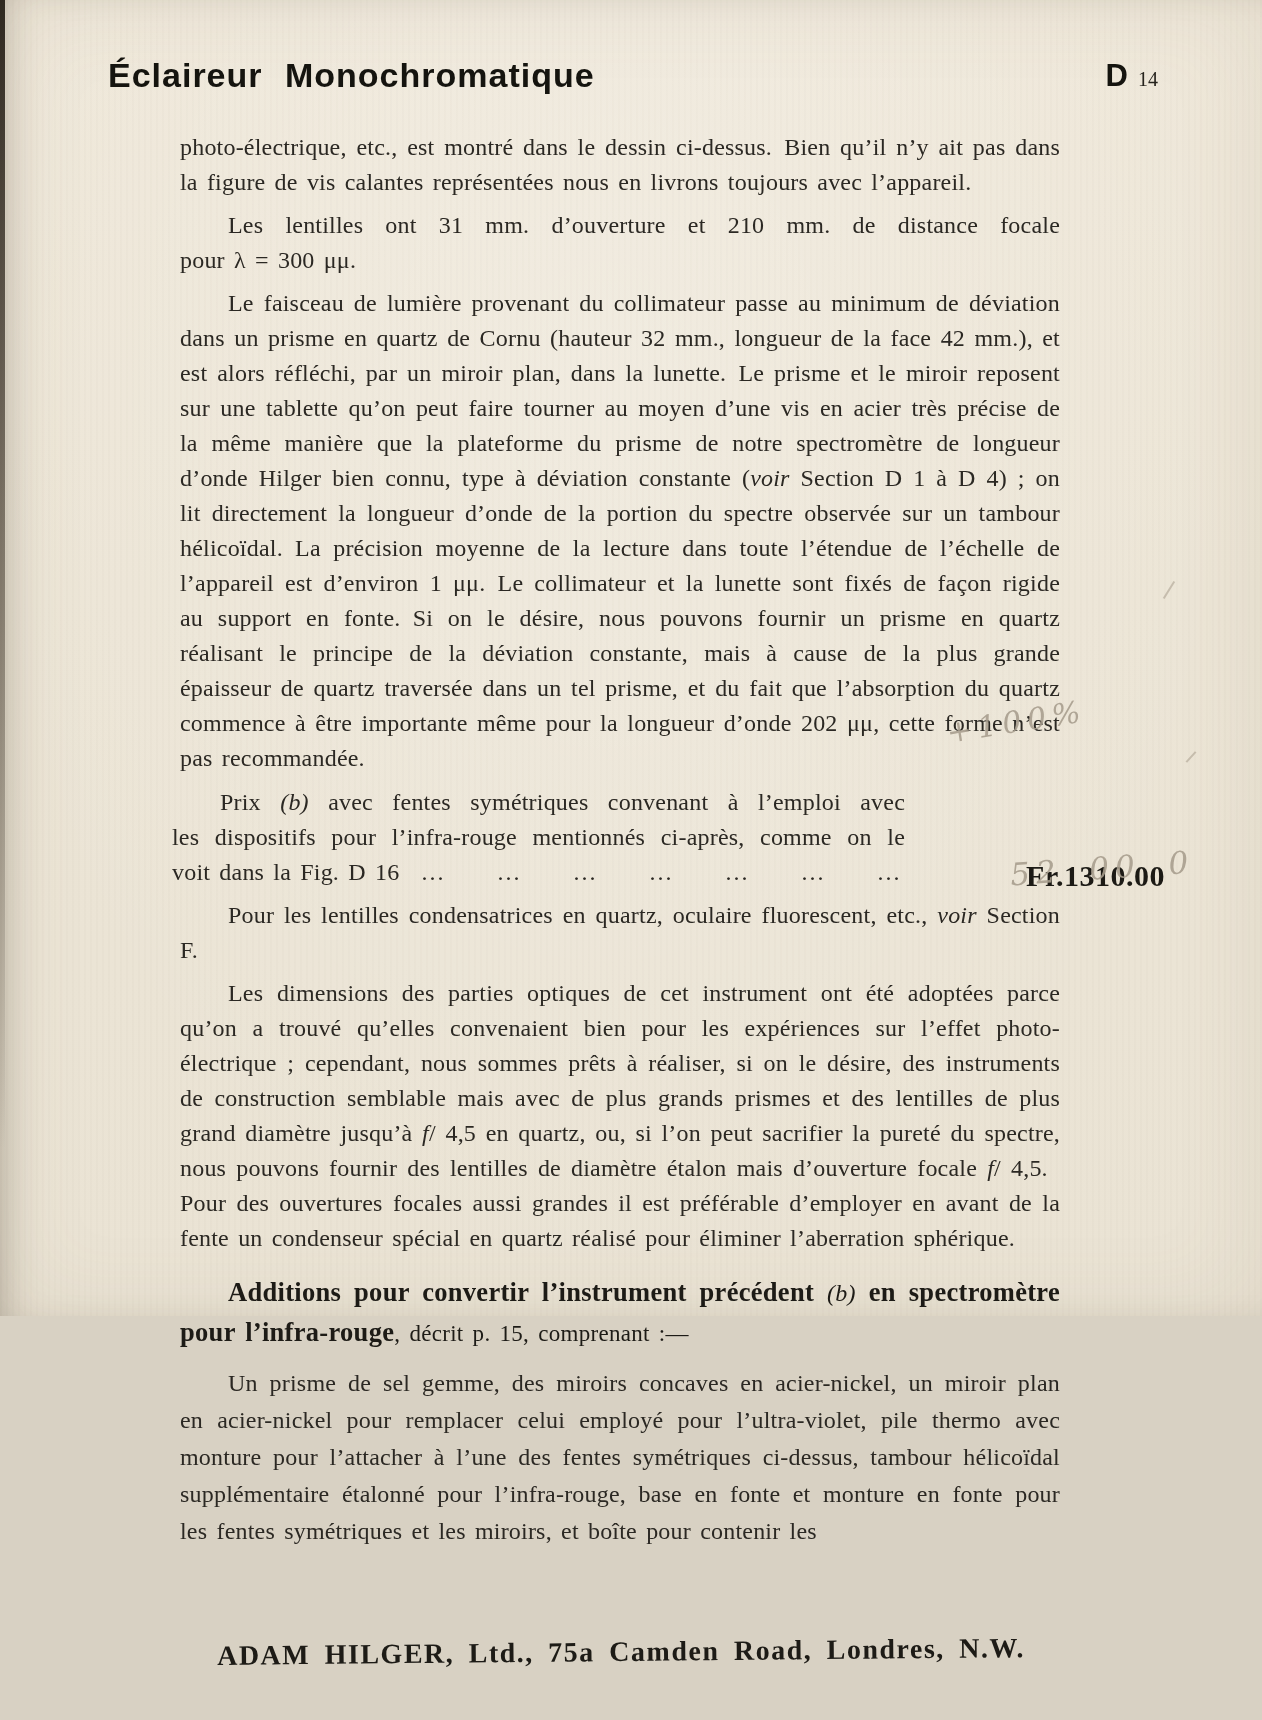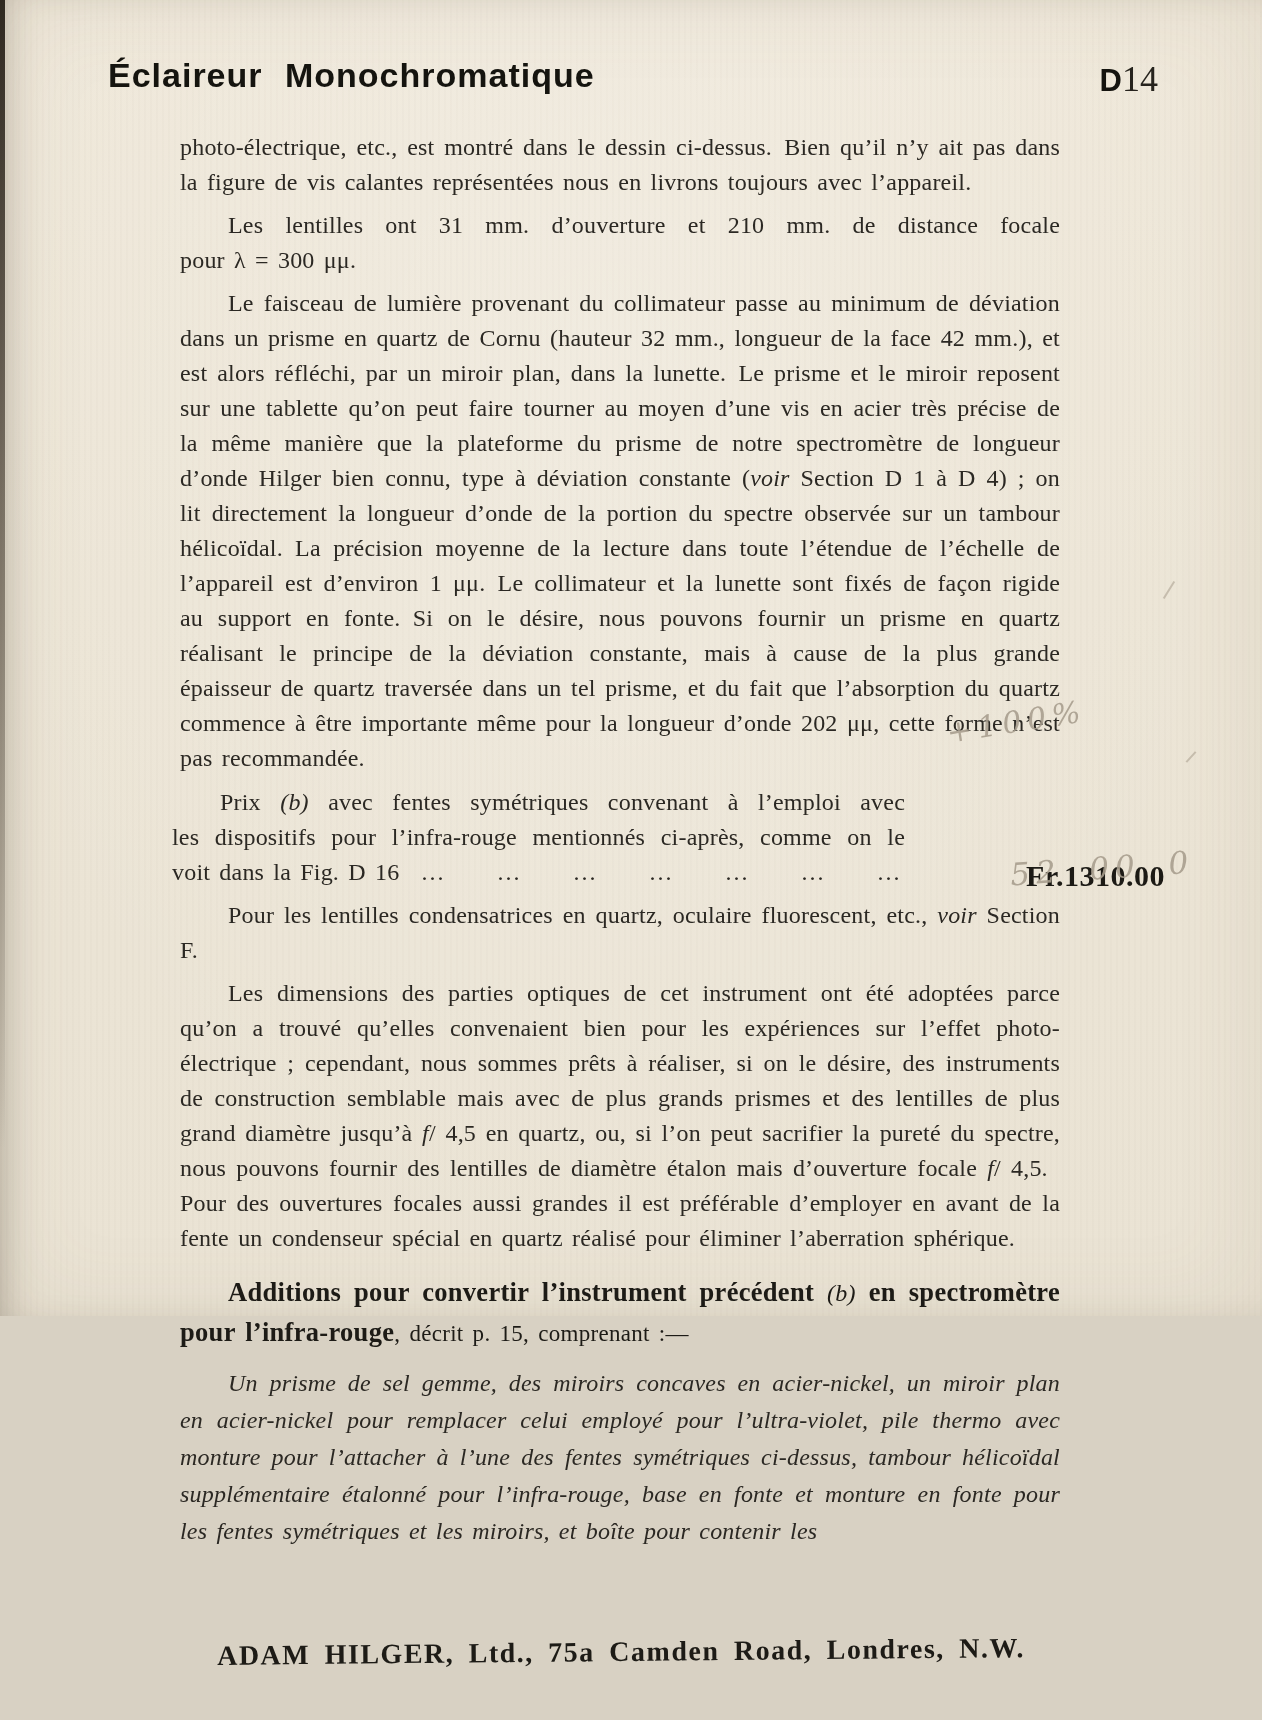--- a/index.html
+++ b/index.html
@@ -22,21 +22,21 @@
   .title{
     position:absolute;left:108px;top:56px;margin:0;
     font-family:"Liberation Sans","DejaVu Sans",sans-serif;
     font-weight:700;font-size:34px;letter-spacing:1px;word-spacing:12px;color:#15140f;
   }
   .pageref{position:absolute;right:104px;top:58px;white-space:nowrap;}
   .pageref .sec{
     font-family:"Liberation Sans","DejaVu Sans",sans-serif;
     font-weight:700;font-size:31px;color:#15140f;
   }
-  .pageref .num{font-size:36px;margin-left:0;color:#26231d;}
+  .pageref .num{font-size:20px;margin-left:10px;color:#26231d;}
   
   .bodycol{
     position:absolute;left:172px;top:122px;width:896px;
     font-size:24px;line-height:35px;
     text-align:justify;word-spacing:3px;letter-spacing:0.2px;
     hyphens:none;-webkit-hyphens:none;
   }
   .para{margin:8px;text-indent:48px;}
   .noindent{text-indent:0;}
   .jline{display:block;text-align:justify;text-align-last:justify;}
@@ -51,21 +51,21 @@
     position:absolute;right:-97px;bottom:-3px;
     font-weight:700;font-size:30px;letter-spacing:0.5px;color:#1c1a15;white-space:nowrap;
   }
   
   .heading{
     margin-top:17px;margin-bottom:12px;line-height:39px;
     font-weight:700;font-size:26.5px;letter-spacing:0.3px;color:#1d1b16;
   }
   .heading .reg{font-weight:400;font-size:23px;}
   .heading .marker{font-weight:400;font-style:italic;font-size:24px;}
-  .p8{line-height:37px;font-style:italic;}
+  .p8{line-height:37px;}
   
   .footer{
     position:absolute;left:0;top:1636px;width:1242px;text-align:center;
     font-weight:700;font-size:28px;letter-spacing:1.5px;word-spacing:6px;color:#1d1b16;
     transform:rotate(-0.55deg);
   }
   
   .hw{
     position:absolute;font-family:"DejaVu Serif","Liberation Serif",serif;
     font-style:italic;color:#a79d8d;opacity:0.88;white-space:nowrap;

